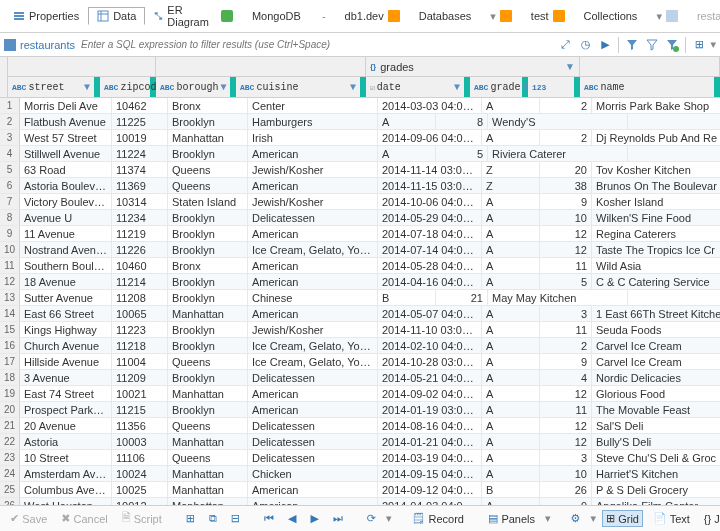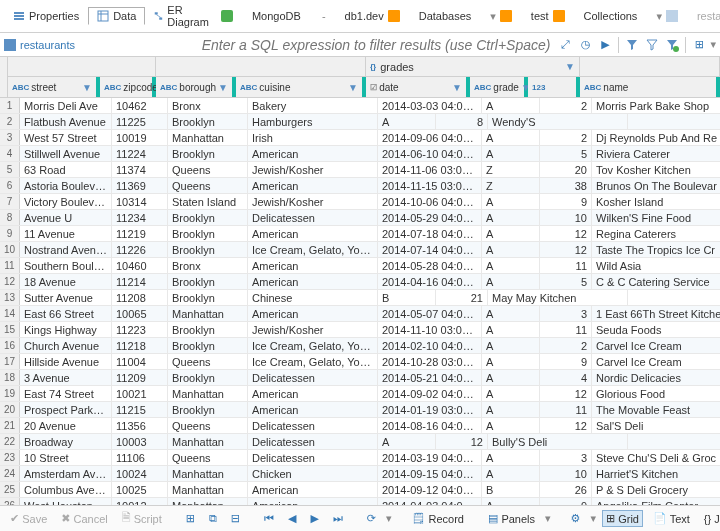--- a/index.html
+++ b/index.html
@@ -3,30 +3,30 @@
 <meta charset="utf-8">
 <style>
 * { box-sizing: border-box; margin: 0; padding: 0; }
 body { font-family: Tahoma, Arial, sans-serif; font-size: 11px; color: #333; background: #fff; width: 720px; height: 531px; overflow: hidden; position: relative; }
 .top-tabs { display: flex; align-items: center; height: 28px; border-bottom: 1px solid #d0d0d0; padding: 16px 4px; }
 .tab { display: flex; align-items: center; padding: 2px 8px; border: 1px solid transparent; cursor: pointer; gap: 4px; }
 .tab.active { background: #fff; border: 1px solid #b0b0b0; border-bottom: 1px solid #fff; }
 .nav-bar { display: flex; align-items: center; gap: 4px; margin-left: auto; padding-right: 4px; }
 .nav-item { display: flex; align-items: center; gap: 19px; cursor: pointer; }
 .filter-bar { display: flex; align-items: center; height: 24px; border-bottom: 1px solid #d0d0d0; padding: 0 4px; gap: 4px; }
-.crumb-input { flex: 1; border: none; font-size: 14px; color: #999; font-style: italic; padding: 2px; outline: none; text-align: right; }
+.crumb-input { flex: 1; border: none; font-size: 10px; color: #999; font-style: italic; padding: 2px; outline: none; }
 .tool-icons { display: flex; gap: 2px; align-items: center; margin-left: auto; }
 .tool-btn { width: 18px; height: 18px; display: flex; align-items: center; justify-content: center; cursor: pointer; color: #3478b5; }
 .sep { width: 1px; height: 16px; background: #ccc; margin: 0 2px; }
 .grid-wrapper { height: 454px; overflow: hidden; position: relative; }
 .grid-header { display: flex; background: #f5f5f5; border-bottom: 1px solid #d0d0d0; position: relative; }
 .gh-group { display: flex; flex-direction: column; }
 .gh-top { height: 20px; border-bottom: 1px solid #d0d0d0; border-right: 1px solid #d0d0d0; display: flex; align-items: center; padding: 0 4px; gap: 4px; background: #f0f0f0; }
 .gh-cols { display: flex; }
-.col-head { height: 20px; border-right: 4px solid #14b8a6; display: flex; align-items: center; padding: 0 4px; gap: 2px; background: #f0f0f0; position: relative; font-size: 10px; }
+.col-head { height: 20px; border-right: 6px solid #14b8a6; display: flex; align-items: center; padding: 0 4px; gap: 2px; background: #f0f0f0; position: relative; font-size: 10px; font-family: Liberation Mono, monospace; }
 .col-type { color: #3478b5; font-size: 8px; font-weight: bold; }
 .col-filter { margin-left: auto; color: #5a8fc4; cursor: pointer; font-size: 10px; }
 .rownum-head { width: 20px; border-right: 1px solid #d0d0d0; background: #f0f0f0; }
 .grid-body { overflow-y: auto; height: 414px; }
 .row { display: flex; height: 16px; border-bottom: 1px solid #e8e8e8; }
 .row:nth-child(even) { background: #f5f9fc; }
 .rownum { width: 20px; background: #f0f0f0; border-right: 1px solid #d0d0d0; text-align: center; font-size: 10px; color: #666; flex-shrink: 0; line-height: 16px; }
 .cell { border-right: 1px solid #e8e8e8; padding: 0 4px; overflow: hidden; white-space: nowrap; text-overflow: ellipsis; flex-shrink: 0; line-height: 16px; }
 .c-street { width: 92px; } .c-zip { width: 56px; } .c-borough { width: 80px; }
 .c-cuisine { width: 130px; } .c-date { width: 104px; } .c-grade { width: 58px; }
@@ -194,21 +194,21 @@
           </div>
       </div>
     </div>
   </div>
   <div class="grid-body" id="grid-body">
       <div class="row">
         <div class="rownum">1</div>
         <div class="cell c-street">Morris Deli Ave</div>
         <div class="cell c-zip">10462</div>
         <div class="cell c-borough">Bronx</div>
-        <div class="cell c-cuisine">Bakery</div>
+        <div class="cell c-cuisine">Center</div>
         <div class="cell c-date">2014-03-03 04:00:00</div>
         <div class="cell c-grade">A</div>
         <div class="cell c-score">2</div>
         <div class="cell c-name">Morris Park Bake Shop</div>
       </div>
       <div class="row">
         <div class="rownum">2</div>
         <div class="cell c-street">Flatbush Avenue</div>
         <div class="cell c-zip">11225</div>
         <div class="cell c-borough">Brooklyn</div>
@@ -227,32 +227,31 @@
         <div class="cell c-grade">A</div>
         <div class="cell c-score">2</div>
         <div class="cell c-name">Dj Reynolds Pub And Re</div>
       </div>
       <div class="row">
         <div class="rownum">4</div>
         <div class="cell c-street">Stillwell Avenue</div>
         <div class="cell c-zip">11224</div>
         <div class="cell c-borough">Brooklyn</div>
         <div class="cell c-cuisine">American</div>
-        <div class="cell c-date">2014-06-10 04:00:00</div>
         <div class="cell c-grade">A</div>
         <div class="cell c-score">5</div>
         <div class="cell c-name">Riviera Caterer</div>
       </div>
       <div class="row">
         <div class="rownum">5</div>
         <div class="cell c-street">63 Road</div>
         <div class="cell c-zip">11374</div>
         <div class="cell c-borough">Queens</div>
         <div class="cell c-cuisine">Jewish/Kosher</div>
-        <div class="cell c-date">2014-11-06 03:00:00</div>
+        <div class="cell c-date">2014-11-14 03:00:00</div>
         <div class="cell c-grade">Z</div>
         <div class="cell c-score">20</div>
         <div class="cell c-name">Tov Kosher Kitchen</div>
       </div>
       <div class="row">
         <div class="rownum">6</div>
         <div class="cell c-street">Astoria Boulevard</div>
         <div class="cell c-zip">11369</div>
         <div class="cell c-borough">Queens</div>
         <div class="cell c-cuisine">American</div>
@@ -420,24 +419,25 @@
         <div class="cell c-zip">11356</div>
         <div class="cell c-borough">Queens</div>
         <div class="cell c-cuisine">Delicatessen</div>
         <div class="cell c-date">2014-08-16 04:00:00</div>
         <div class="cell c-grade">A</div>
         <div class="cell c-score">12</div>
         <div class="cell c-name">Sal'S Deli</div>
       </div>
       <div class="row">
         <div class="rownum">22</div>
-        <div class="cell c-street">Broadway</div>
+        <div class="cell c-street">Astoria</div>
         <div class="cell c-zip">10003</div>
         <div class="cell c-borough">Manhattan</div>
         <div class="cell c-cuisine">Delicatessen</div>
+        <div class="cell c-date">2014-01-21 04:00:00</div>
         <div class="cell c-grade">A</div>
         <div class="cell c-score">12</div>
         <div class="cell c-name">Bully'S Deli</div>
       </div>
       <div class="row">
         <div class="rownum">23</div>
         <div class="cell c-street">10 Street</div>
         <div class="cell c-zip">11106</div>
         <div class="cell c-borough">Queens</div>
         <div class="cell c-cuisine">Delicatessen</div>

